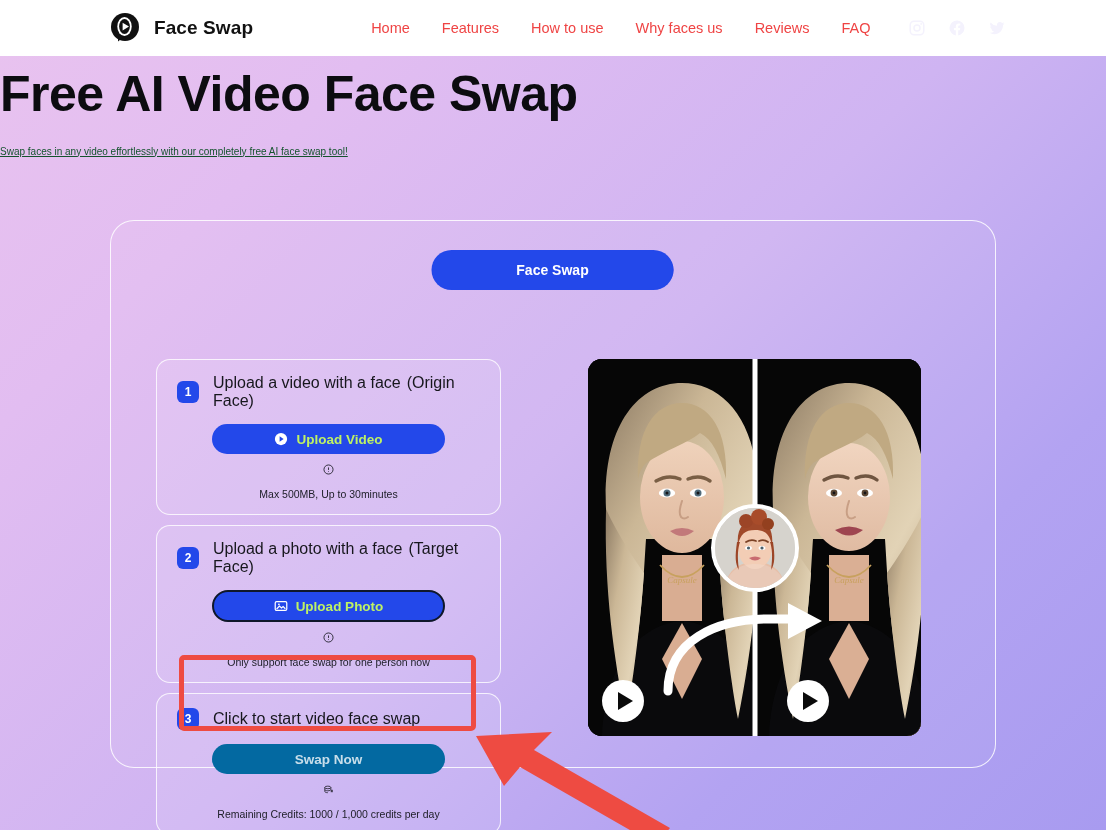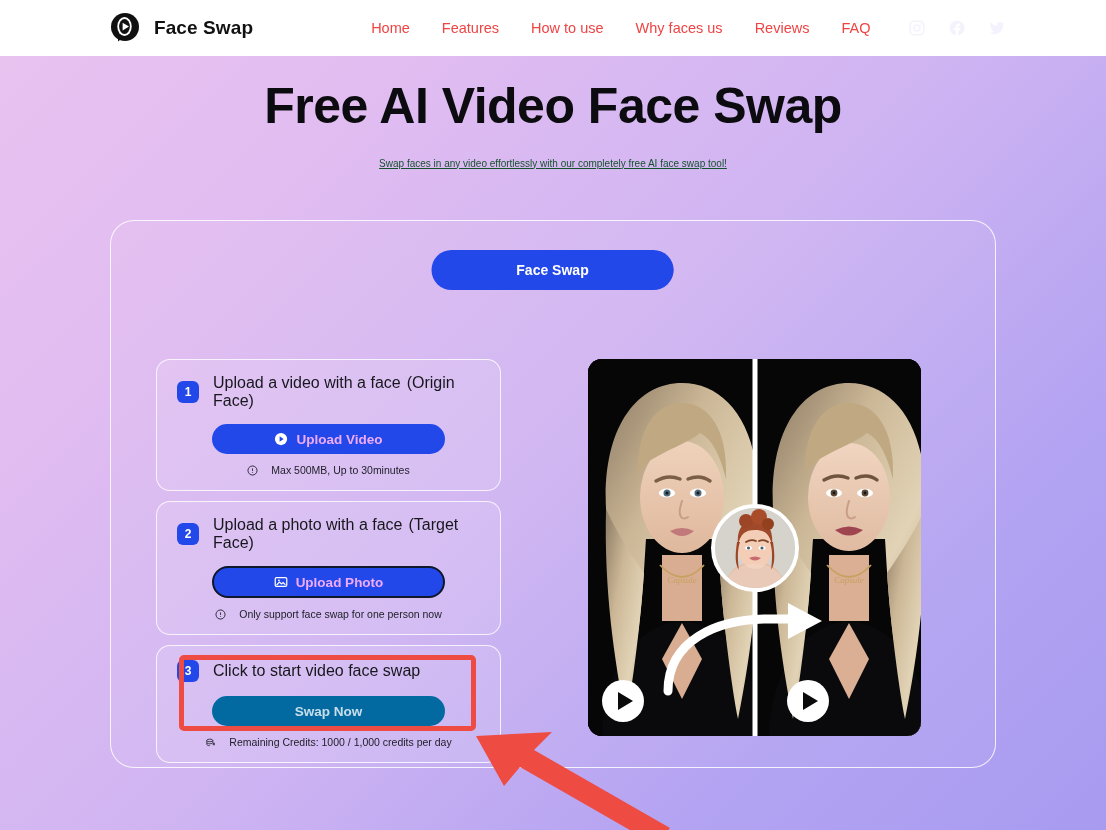--- a/index.html
+++ b/index.html
@@ -62,22 +62,22 @@
   .social-icon {
     width: 18px;
     height: 18px;
     color: #f4f2fd;
     display: block;
     cursor: pointer;
   }
 
   
   .hero {
-    text-align: center;
-    padding-top: 22px;
+    text-align: left;
+    padding-top: 10px;
   }
   .hero-title {
     font-size: 50px;
     font-weight: 700;
     color: #0c0c10;
     letter-spacing: -0.5px;
     line-height: 1.15;
   }
   .hero-sub {
     margin-top: 22px;
@@ -169,21 +169,21 @@
     color: #17171d;
   }
   .step-title .paren { margin-left: 6px; }
 
   .action-btn {
     margin: 14px auto 0 auto;
     width: 233px;
     height: 30px;
     border-radius: 999px;
     background: #2348ea;
-    color: #f0abfc;
+    color: #bef264;
     font-size: 13.5px;
     font-weight: 600;
     display: flex;
     align-items: center;
     justify-content: center;
     gap: 8px;
     cursor: pointer;
     border: none;
     font-family: "Liberation Sans", sans-serif;
   }
@@ -199,20 +199,21 @@
   .btn-icon { width: 14px; height: 14px; display: block; }
 
   .hint {
     margin-top: 10px;
     font-size: 10.5px;
     color: #21212b;
     display: flex;
     align-items: center;
     justify-content: center;
     gap: 13px;
+    flex-direction: column;
   }
   .hint-icon { width: 11px; height: 11px; display: block; flex: 0 0 11px; }
 
   
   .highlight-box {
     position: absolute;
     left: 179px;
     top: 655px;
     width: 297px;
     height: 76px;

